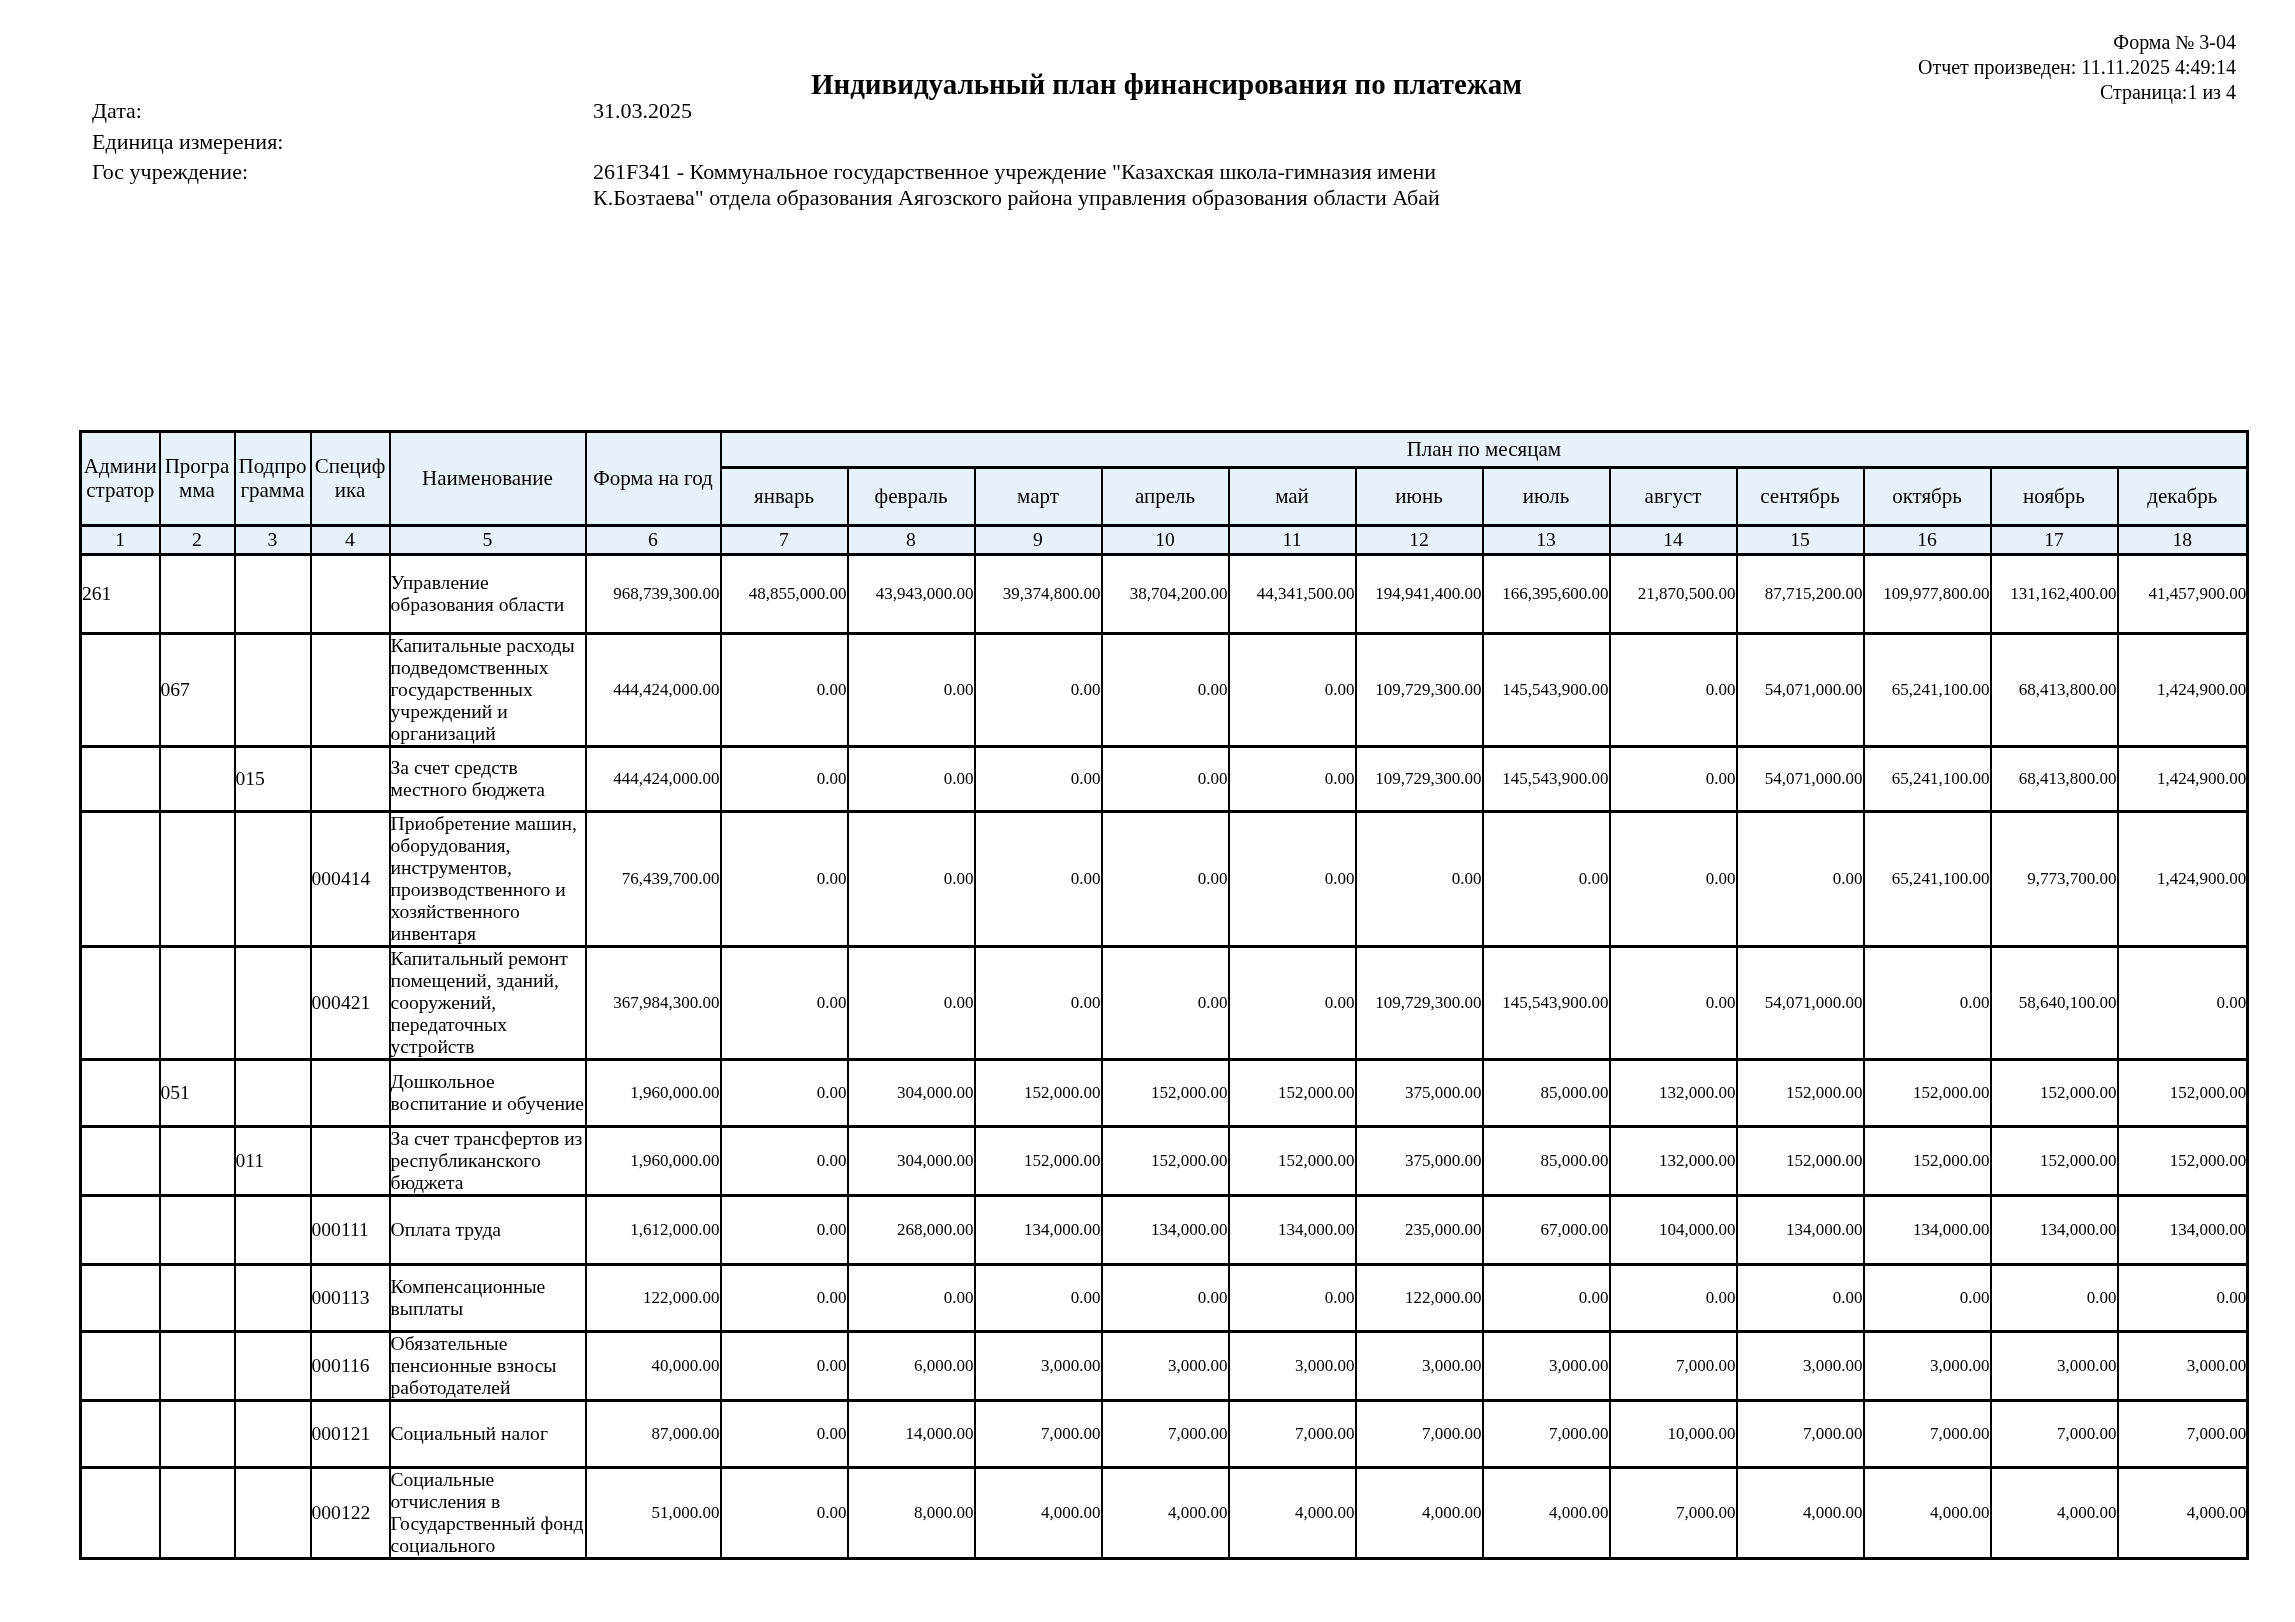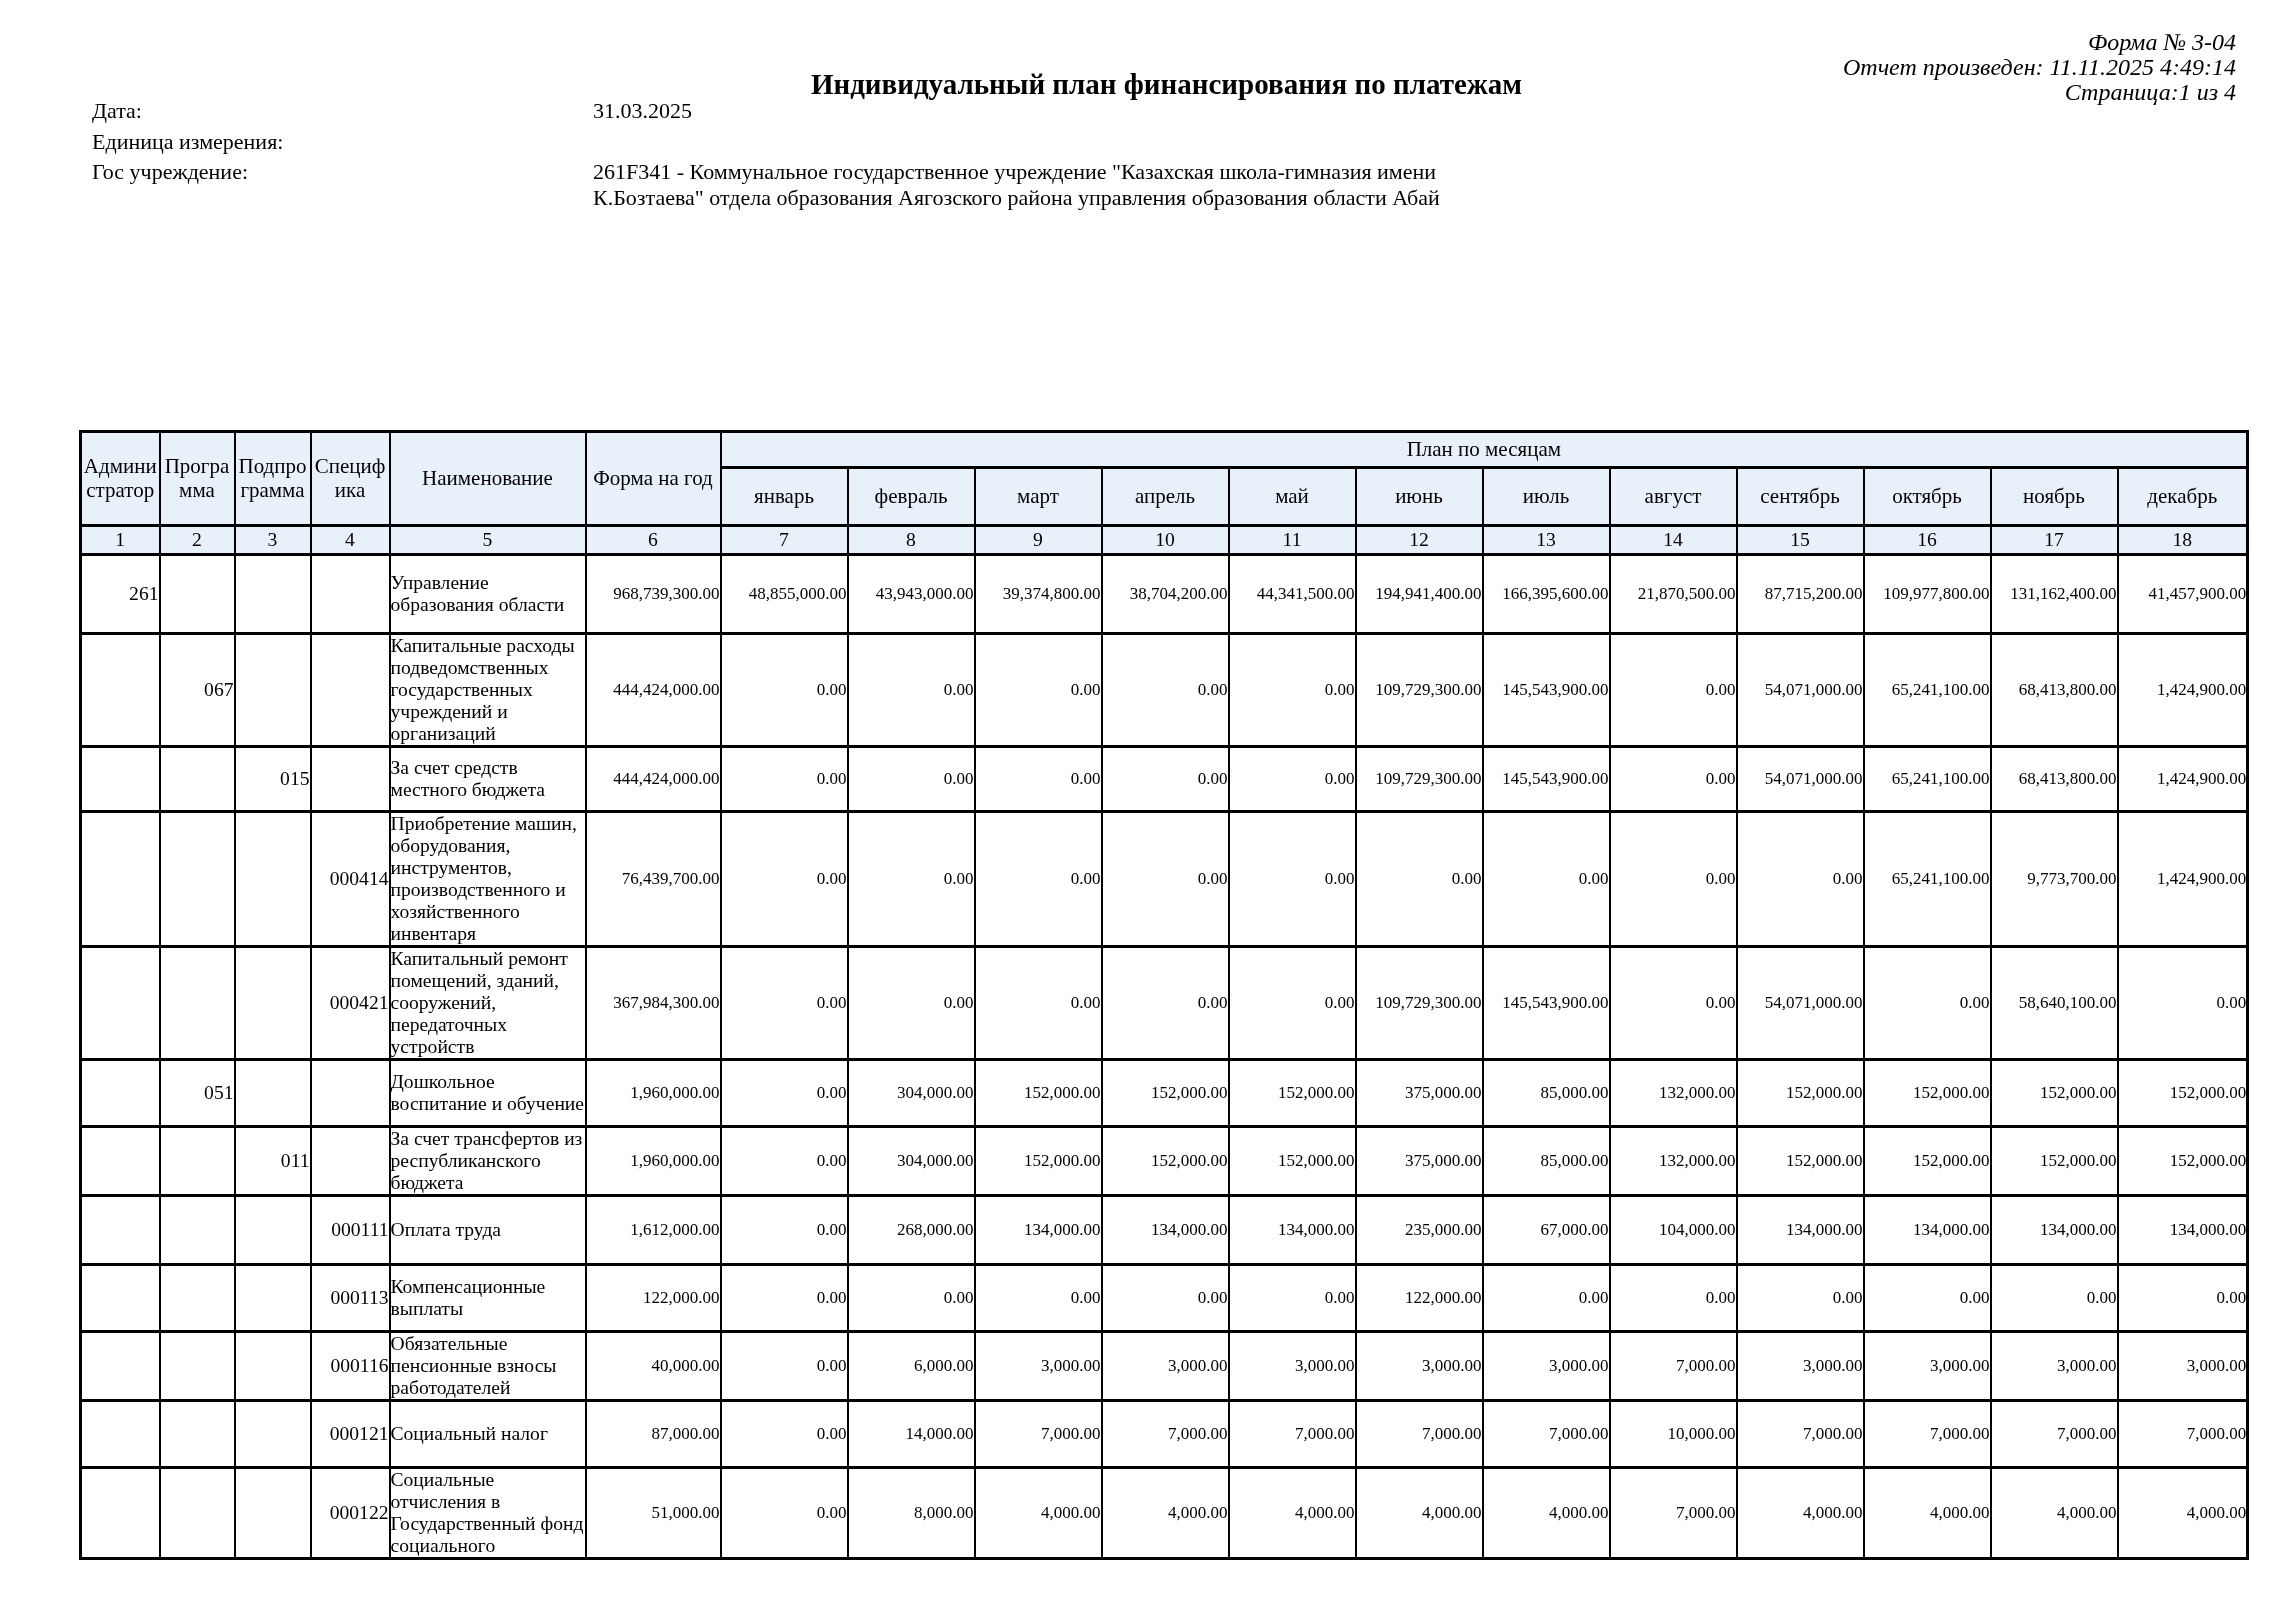--- a/index.html
+++ b/index.html
@@ -15,23 +15,22 @@
     font-family: "Liberation Serif", "DejaVu Serif", serif;
     color: #000;
   }
 
   
   .top-right {
     position: absolute;
     top: 30px;
     right: 59px;
     text-align: right;
-    font-size: 24px;
+    font-size: 20px;
     line-height: 25px;
-    font-style: italic;
   }
 
   
   .doc-title {
     position: absolute;
     top: 65px;
     left: 16px;
     width: 100%;
     text-align: center;
     font-size: 29px;
@@ -82,21 +81,21 @@
     line-height: 23.6px;
   }
   th.colhead-narrow { word-break: break-all; padding: 0 2.6px; margin-left: 44px; }
   tr.header-top { height: 36px; }
   tr.header-months { height: 58px; }
   tr.header-numbers { height: 29.4px; }
   tr.header-numbers td { font-size: 19.6px; }
 
   tbody td { background: #ffffff; }
   td.code {
-    text-align: right;
+    text-align: left;
     font-size: 19.6px;
   }
   td.name {
     text-align: left;
     font-size: 19.6px;
     line-height: 22px;
     padding: 1.3px 3.9px 1.3px 5.2px;
   }
   td.num {
     text-align: right;

